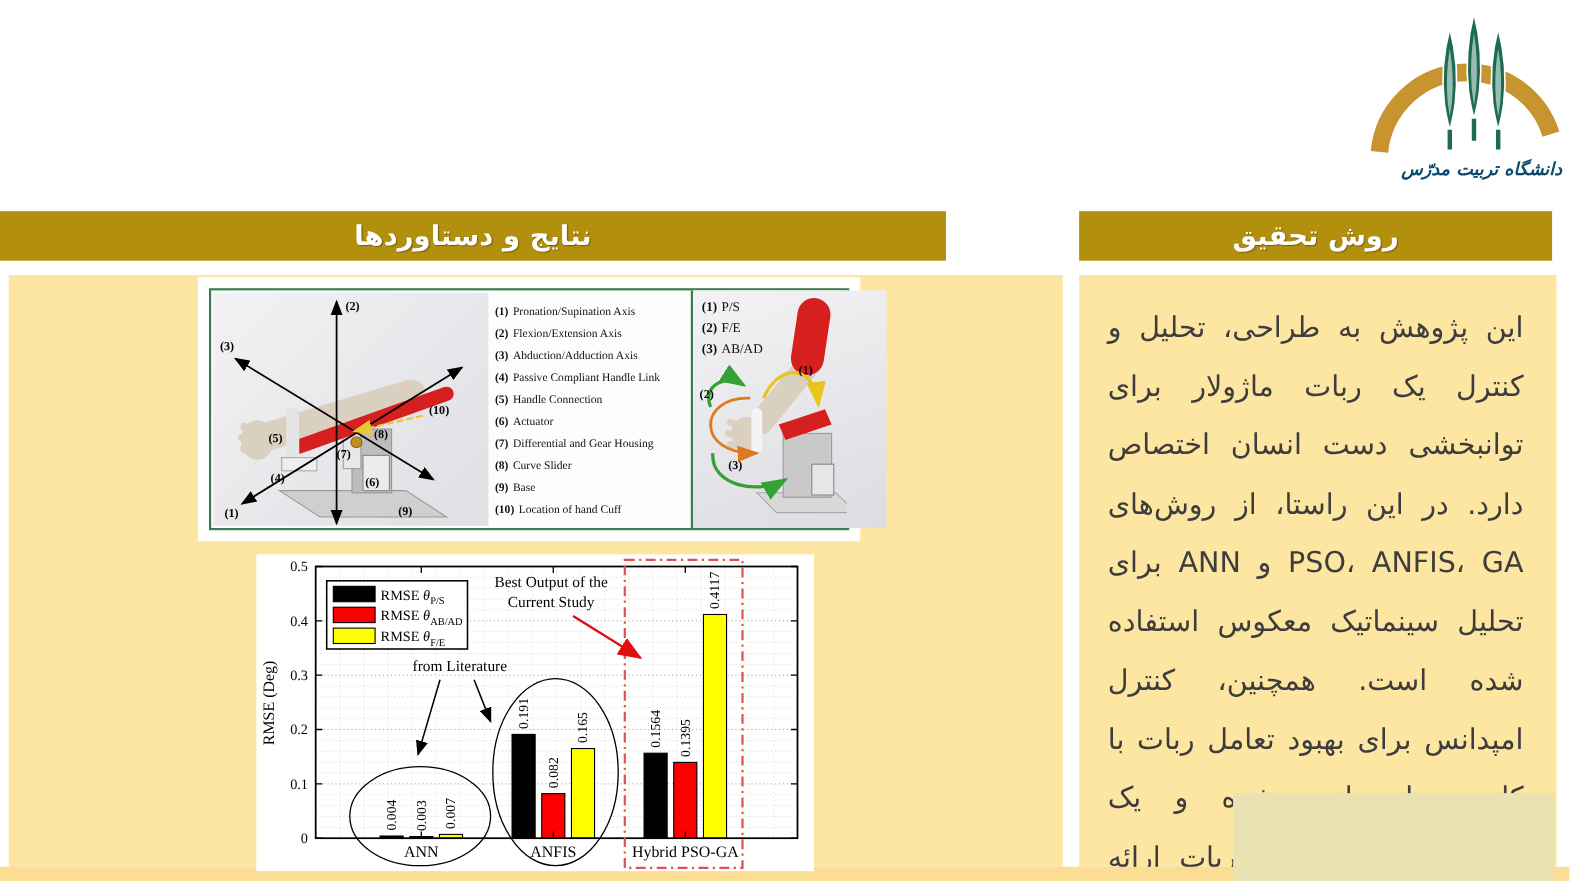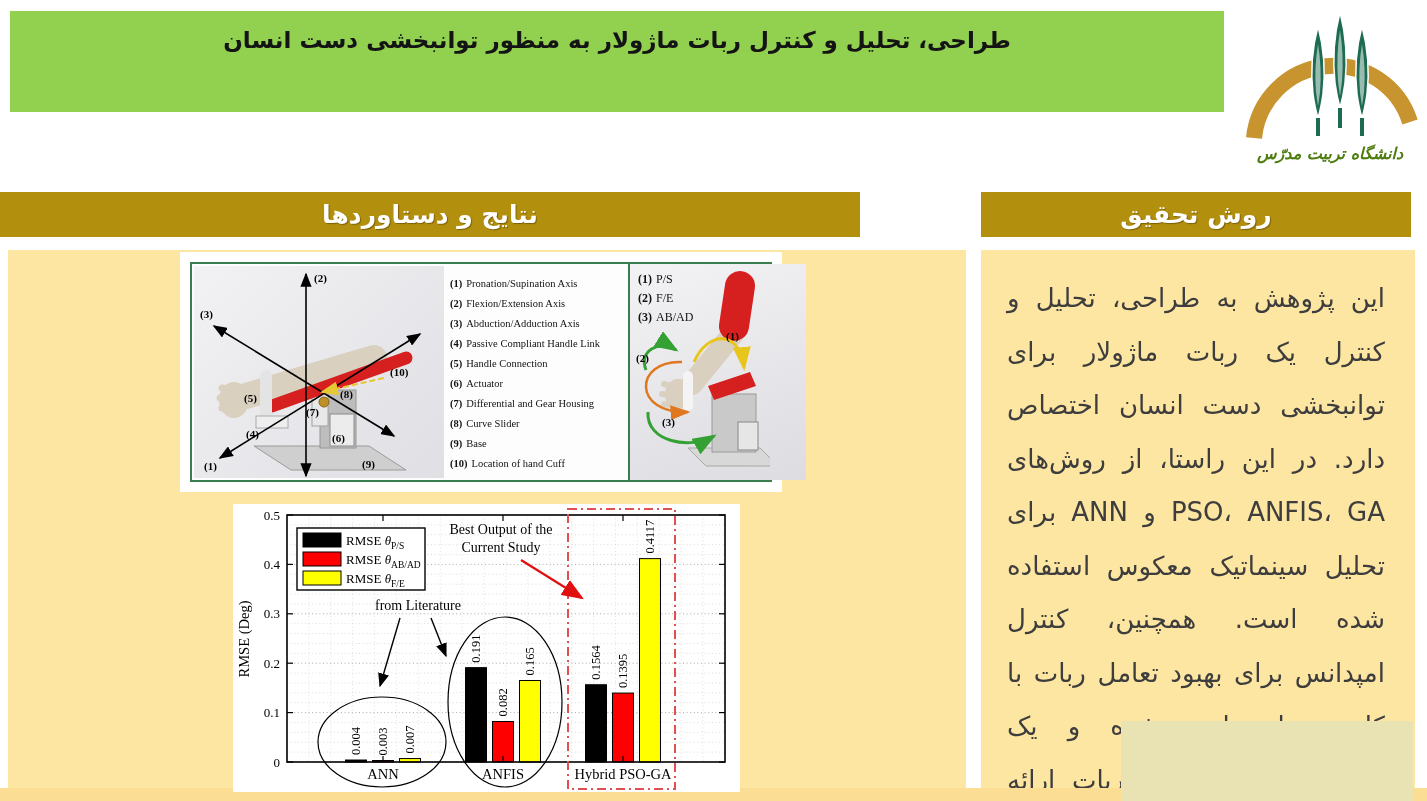--- a/index.html
+++ b/index.html
@@ -11,21 +11,21 @@
   .bar-dark{position:absolute;left:10px;top:115px;width:1214px;height:75px;background:#375623;}
   .slide-title{position:absolute;left:0;right:0;top:16px;text-align:center;
                font-size:23px;font-weight:bold;color:#141414;direction:rtl;}
   .authors-line{position:absolute;left:0;right:0;text-align:center;color:#ffffff;
                 font-weight:bold;direction:rtl;}
   .authors-1{top:14px;font-size:17px;}
   .authors-2{top:48px;font-size:16px;}
 
   
   .logo-wrap{position:absolute;left:1240px;top:6px;width:180px;height:176px;}
-  .logo-caption{position:absolute;left:0;right:0;top:138px;text-align:center;color:#4d7c0f;
+  .logo-caption{position:absolute;left:0;right:0;top:138px;text-align:right;color:#0c4a6e;
                 font-size:16px;font-weight:bold;direction:rtl;font-style:italic;}
 
   
   .gold{position:absolute;top:192px;height:45px;background:#B2900D;color:#ffffff;
         font-weight:bold;font-size:25px;text-align:center;line-height:45px;direction:rtl;
         text-shadow:1px 1px 1px rgba(60,40,0,.45);}
   .gold-left{left:0;width:860px;}
   .gold-right{left:981px;width:430px;}
 
   
@@ -59,23 +59,20 @@
   
   .chart-card{position:absolute;left:233px;top:504px;width:507px;height:288px;background:#ffffff;}
 
   svg text{font-family:"Liberation Serif",serif;}
 </style>
 </head>
 <body>
 
 <div id="slide">
 
-  <div class="bar-light">
-    <div class="slide-title" lang="fa">طراحی، تحلیل و کنترل ربات ماژولار به منظور توانبخشی دست انسان</div>
-  </div>
 
   <div class="logo-wrap">
     <svg width="180" height="176" viewBox="0 0 180 176">
       <path d="M14,132 A80,80 0 0 1 170,116" fill="none" stroke="#C8942F" stroke-width="16"></path>
       <g>
         <g transform="translate(78,78)">
           <path d="M0 -58 Q9 -24 5 10 Q3 24 0 34 Q-3 24 -5 10 Q-9 -24 0 -58" fill="#1c6b52" stroke="#ffffff" stroke-width="1.5"></path>
           <path d="M0 -40 Q4 -16 2 8 Q1 16 0 22 Q-1 16 -2 8 Q-4 -16 0 -40" fill="#ffffff" opacity="0.55"></path>
           <line x1="0" y1="34" x2="0" y2="52" stroke="#1c6b52" stroke-width="4"></line>
         </g>

